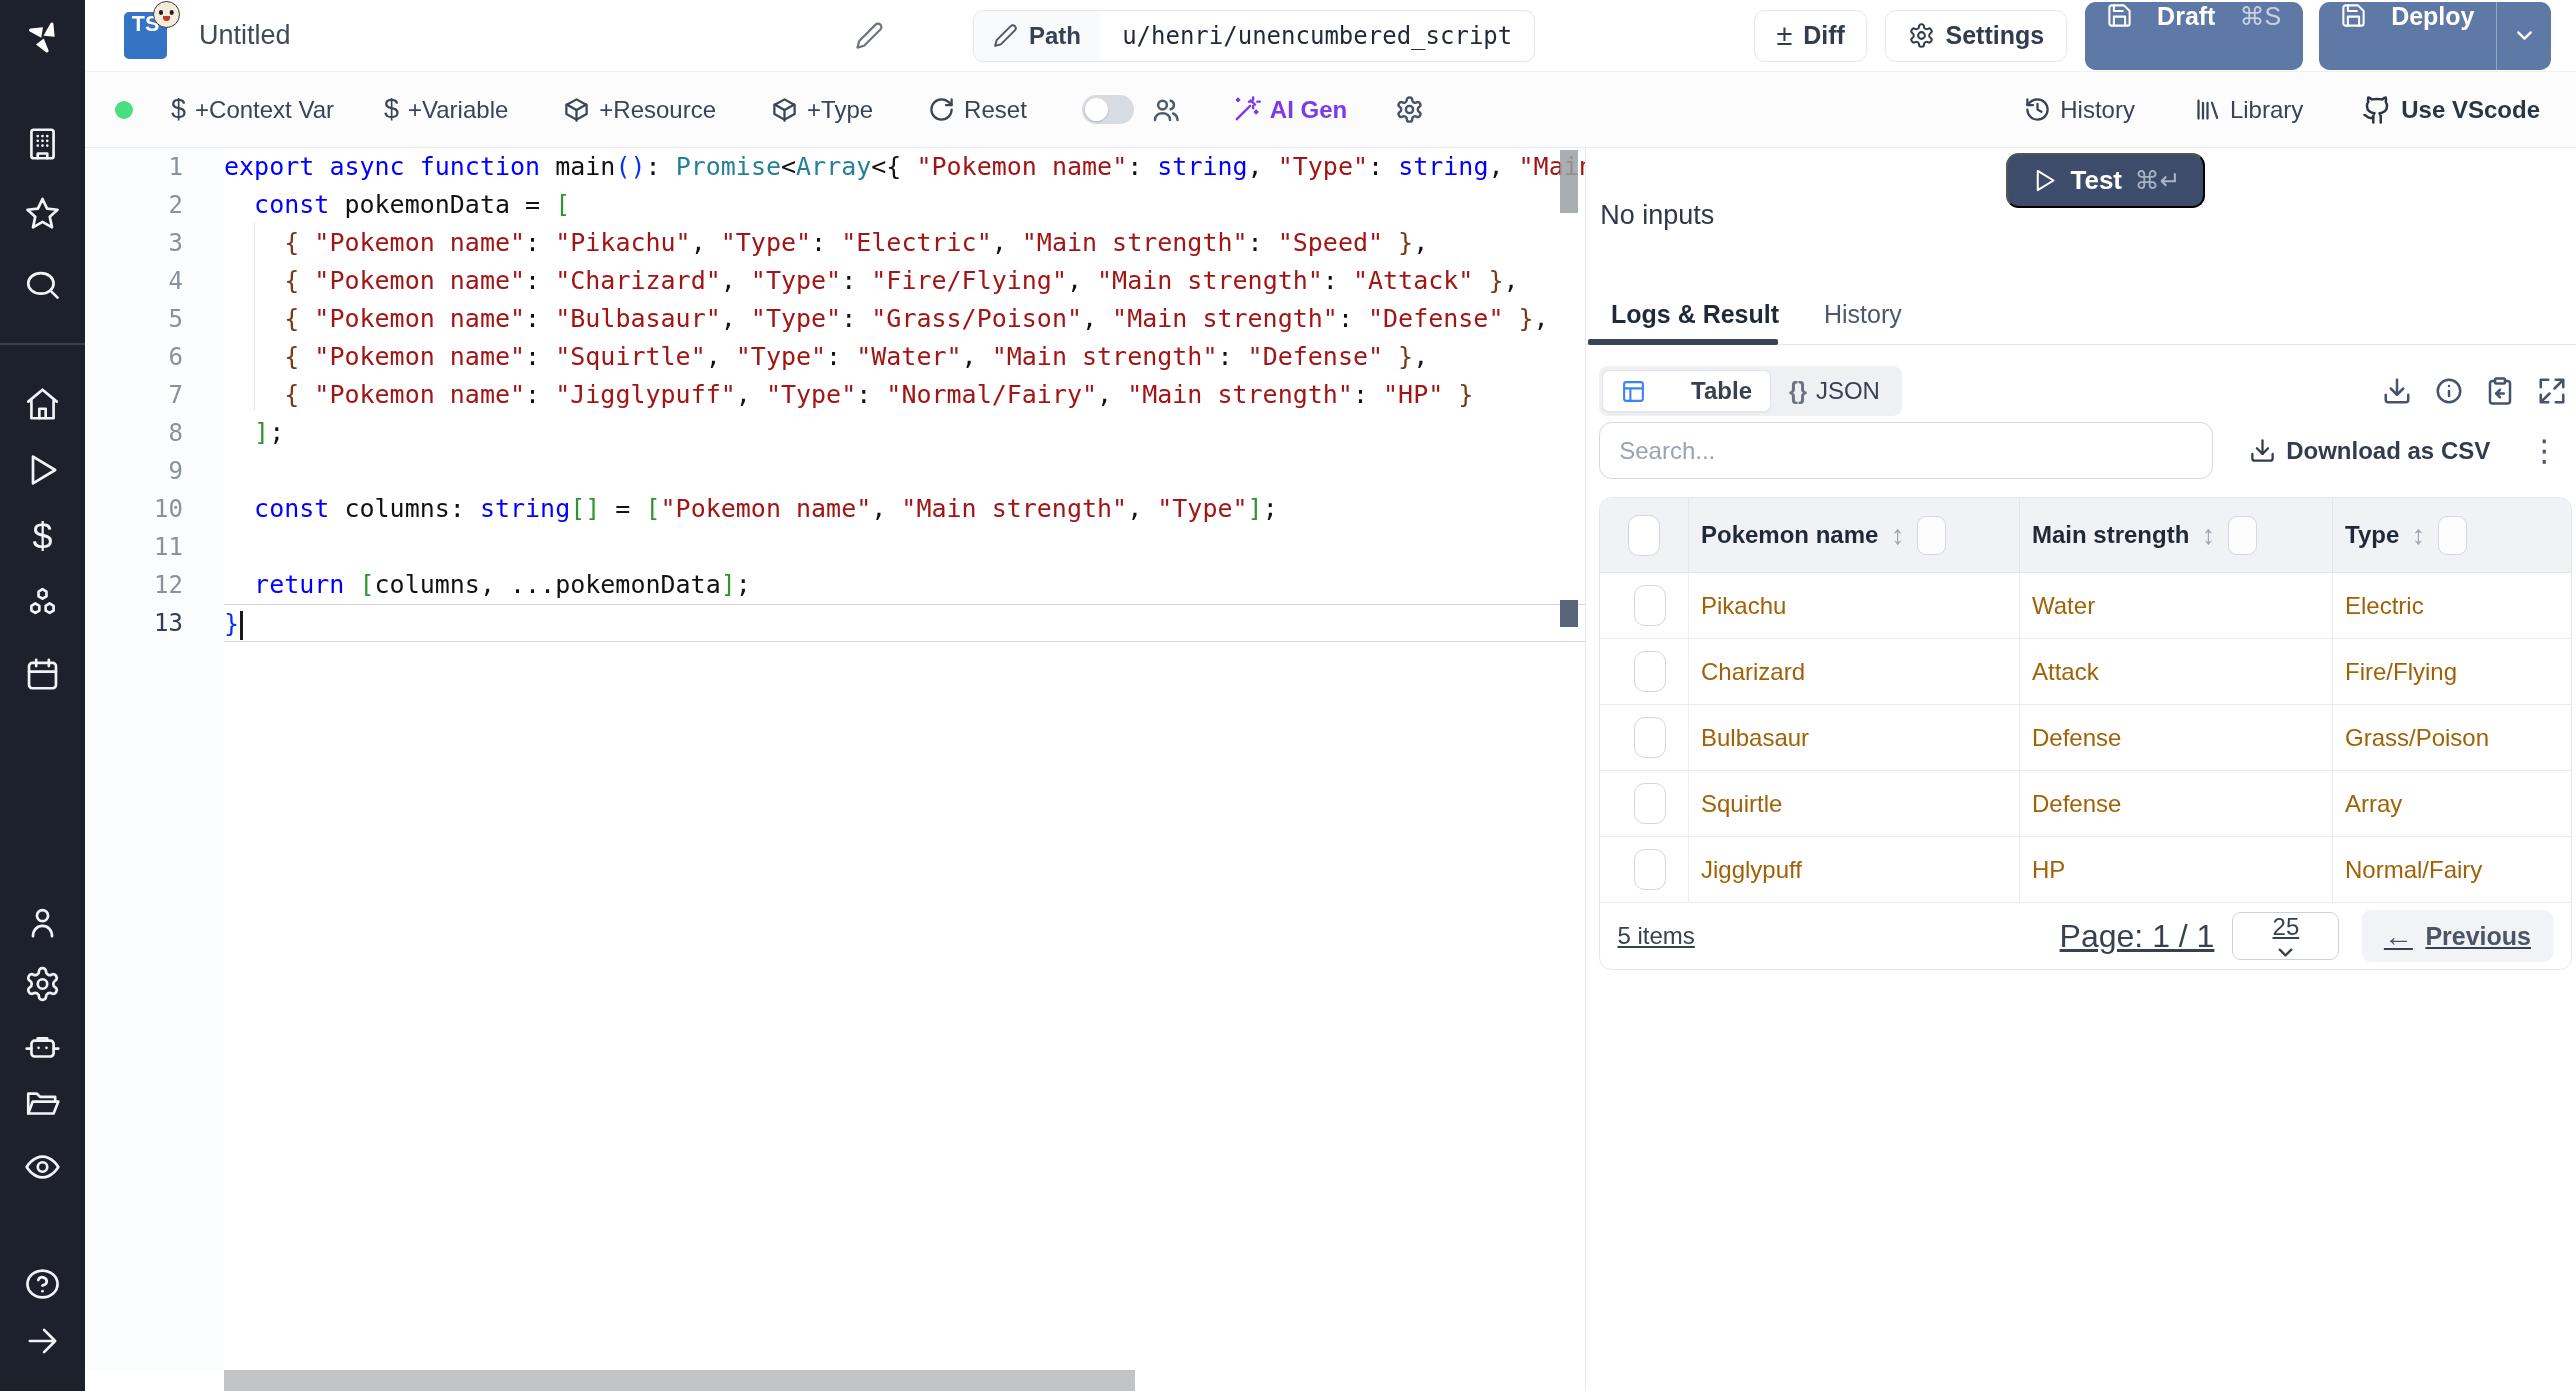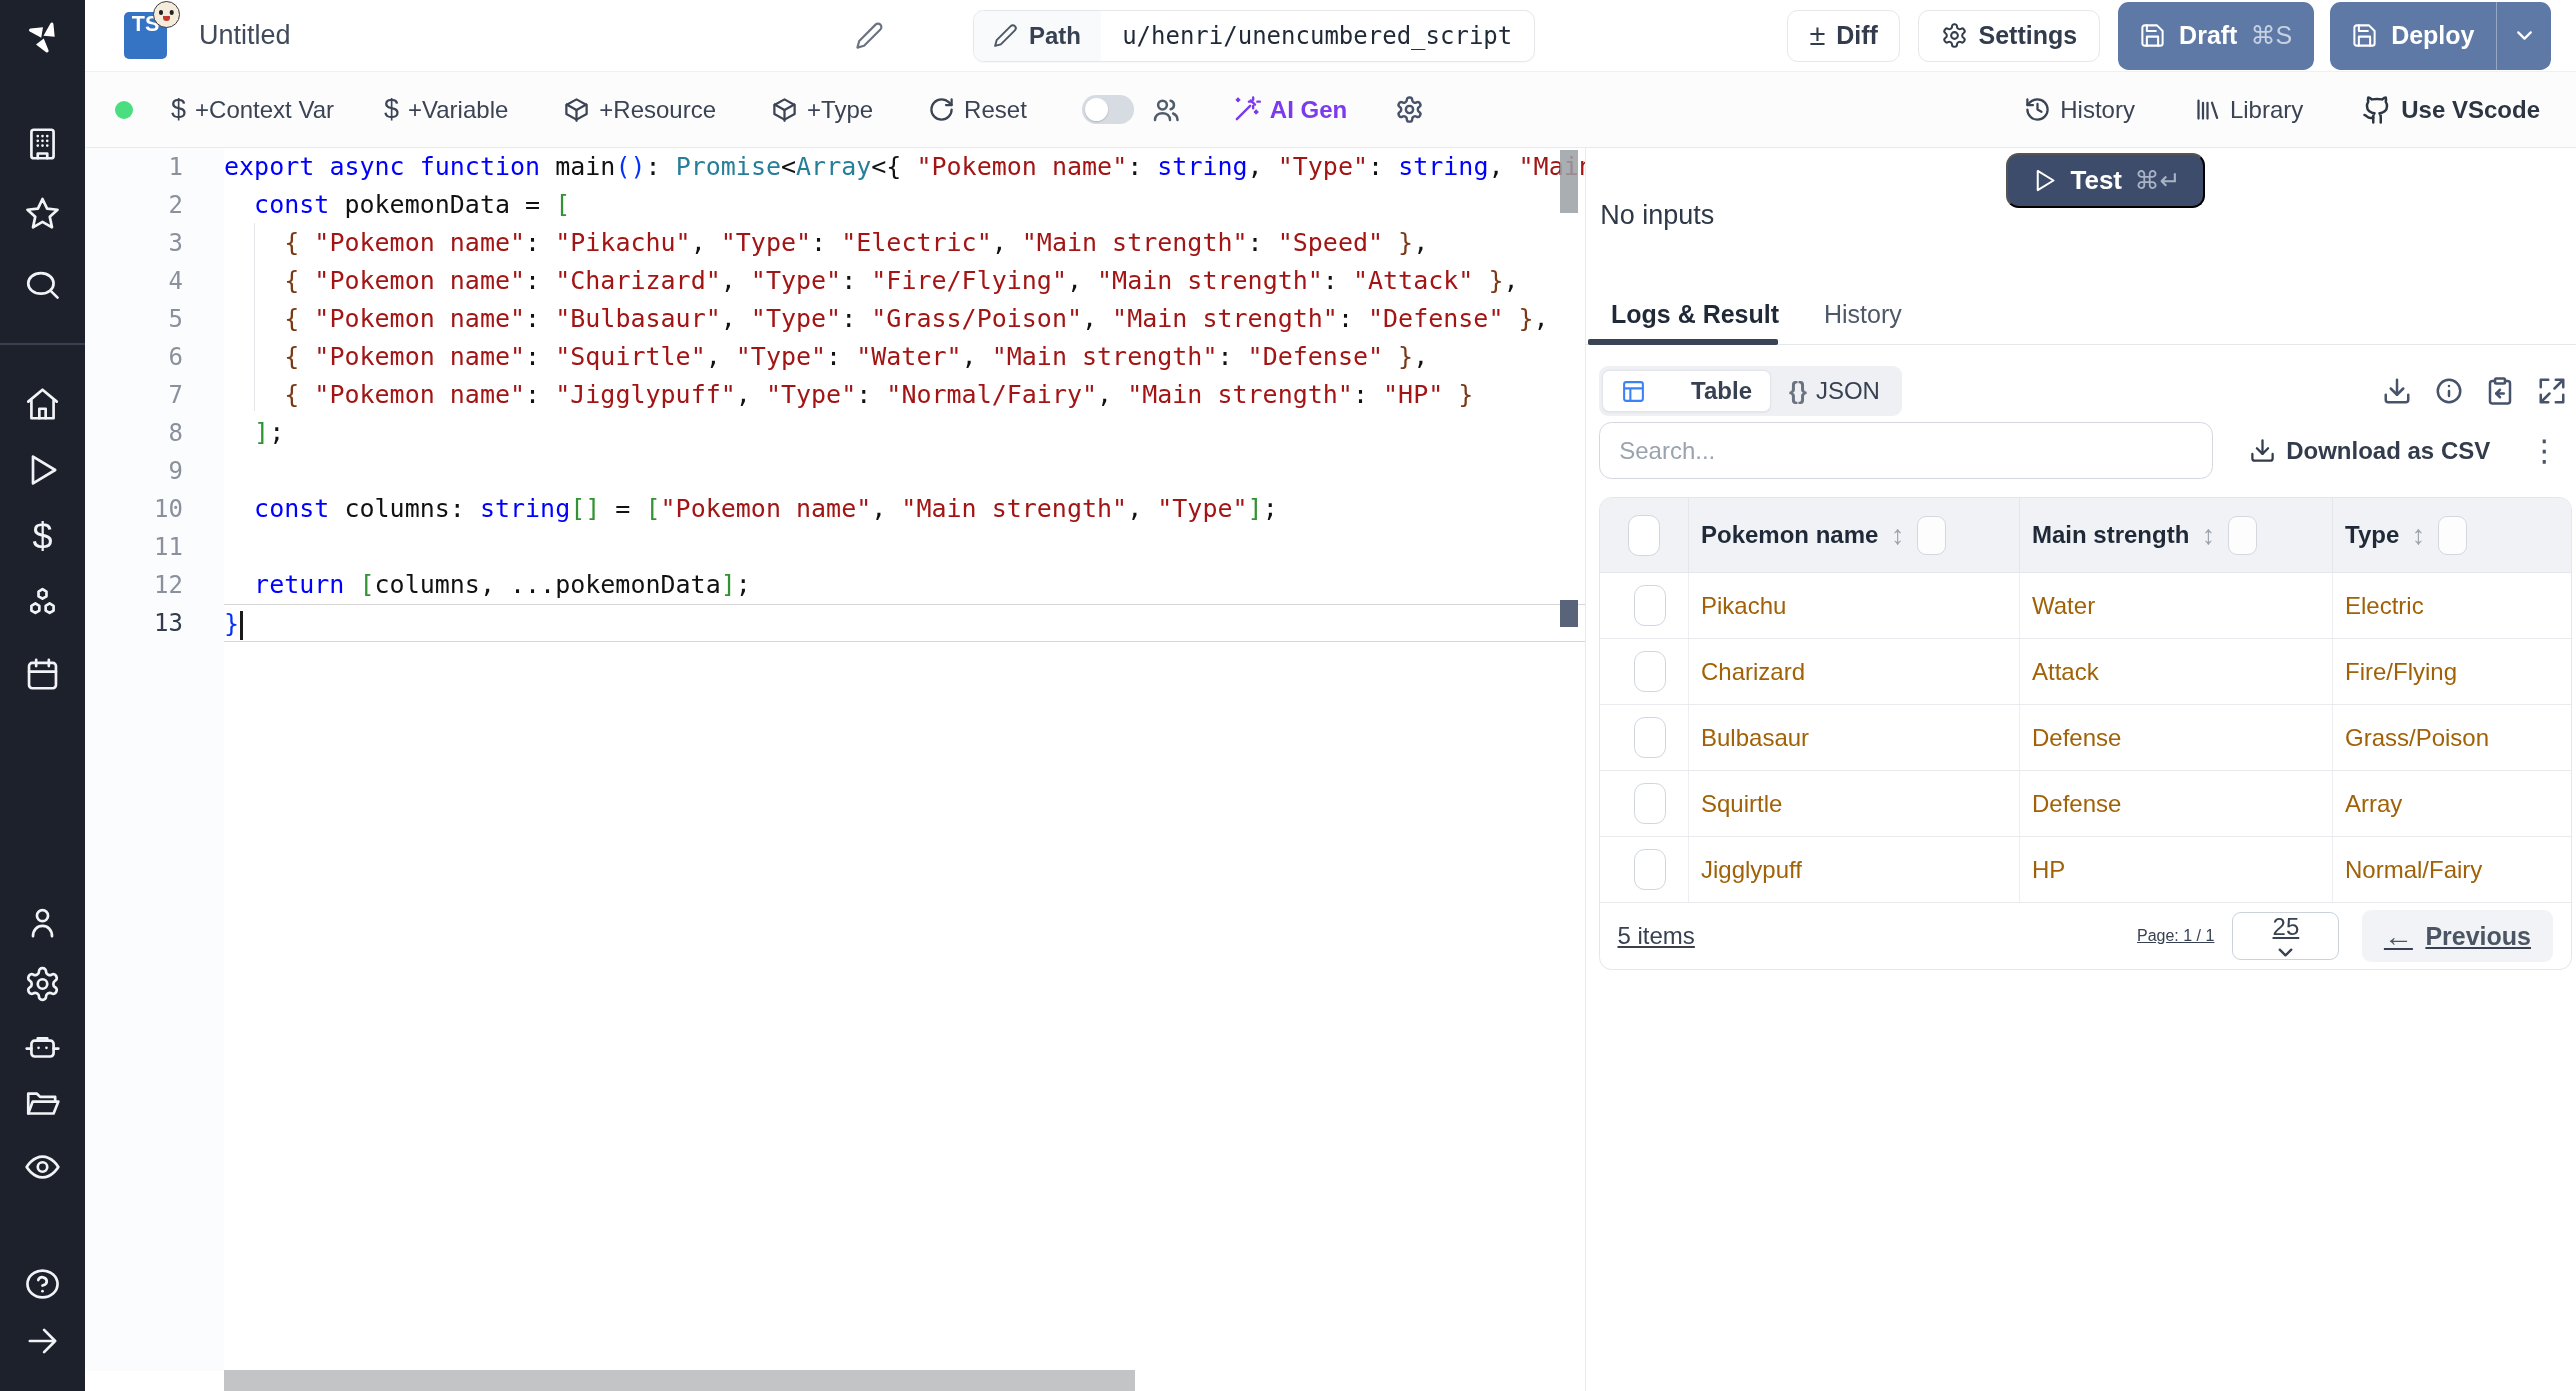--- a/index.html
+++ b/index.html
@@ -30,21 +30,21 @@
   #doc-title { margin-left:32px; font-size:27px; color:#3f4a5a; }
   #title-pencil { margin-left:564px; color:#6b7280; cursor:pointer; }
   #path-pill { margin-left:89px; height:52px; border:1.8px solid #e5e7eb; border-radius:10.7px; display:flex;
     align-items:center; overflow:hidden; background:#fff; box-shadow:0 0.9px 1.8px rgba(0,0,0,.03); cursor:pointer; }
   #path-left { display:flex; align-items:center; gap:10.7px; background:#f8fafc; height:100%; padding:0 19.7px; }
   #path-left .lbl { font-weight:bold; font-size:24px; color:#374151; }
   #path-value { font-family:"DejaVu Sans Mono", monospace; font-size:24px; color:#1f2937; padding:0 21.5px; }
   .top-btn { height:52px; border:1.8px solid #e5e7eb; border-radius:10.7px; background:#fff; display:flex;
     align-items:center; gap:10.7px; padding:0 21.5px; font-size:25px; font-weight:bold; color:#323c4c; cursor:pointer; }
   .blue-btn { height:68px; border:none; border-radius:10.7px; background:#5e79a6; color:#fff; display:flex;
-    align-items:center; gap:13px; padding:0 21.5px; font-size:25px; font-weight:bold; cursor:pointer; }
+    align-items:flex-start; gap:24px; padding:0 21.5px; font-size:25px; font-weight:bold; cursor:pointer; }
   .blue-btn .kbd { color:#c7d2e3; font-weight:normal; }
   #deploy-split { display:flex; margin-left:16px; border-radius:10.7px; overflow:hidden; }
   #deploy-split .blue-btn { border-radius:0; }
   #deploy-caret { width:55px; background:#5e79a6; border-left:1.8px solid rgba(255,255,255,.35);
     display:flex; align-items:center; justify-content:center; color:#fff; cursor:pointer; }
 
   
   #toolbar { position:absolute; left:85px; top:72px; width:2491px; height:76px; background:#fcfcfd;
     border-bottom:0.9px solid #e8eaee; display:flex; align-items:center; z-index:20; }
   .tb-item { display:flex; align-items:center; gap:9px; font-size:24px; color:#3b4454; cursor:pointer; white-space:nowrap; }
@@ -111,21 +111,21 @@
   .th-cell { display:flex; align-items:center; gap:12.5px; padding-left:12.5px; height:100%; border-left:0.9px solid #e3e6ea; }
   .th-label { font-size:24px; font-weight:bold; color:#1f2937; }
   .sort-ic { color:#9ca3af; font-size:27px; cursor:pointer; }
   .mini-box { width:29px; height:39px; border:1.8px solid #d4d8de; border-radius:9px; background:#fdfdfe; cursor:pointer; }
   .cb { width:32px; height:41px; border:1.8px solid #d0d6dd; border-radius:10.7px; background:#fff; margin:0 auto; cursor:pointer; }
   .body-row { height:66px; border-bottom:0.9px solid #e8eaed; }
   .td { font-size:24px; color:#a16207; padding-left:12.5px; border-left:0.9px solid #eceef1; height:100%; display:flex; align-items:center; }
   .cb-cell { border-left:none; }
   #tfoot { height:66px; display:flex; align-items:center; padding:0 18px;text-decoration:underline; }
   #item-count { font-size:24px; color:#374151; }
-  #page-info { margin-left:auto; font-size:16px; color:#374151; }
+  #page-info { margin-left:auto; font-size:32px; color:#374151; }
   #page-size { margin-left:18px; width:107px; height:48px; border:1.8px solid #cbd2da; border-radius:9px; display:flex;
     align-items:center; justify-content:space-between; padding:0 14.3px; font-size:24px; color:#374151; cursor:pointer; background:#fff;flex-direction:column; }
   #prev-btn { margin-left:23px; height:52px; background:#f1f3f6; border-radius:9px; display:flex; align-items:center;
     gap:12.5px; padding:0 21.5px; font-size:25px; font-weight:bold; color:#4b5563; cursor:pointer; }
   .chev svg { width:23px; height:23px; stroke:currentColor; fill:none; stroke-width:2.4; stroke-linecap:round; stroke-linejoin:round; }
 </style>
 </head>
 <body>
 
 <nav id="sidebar">

